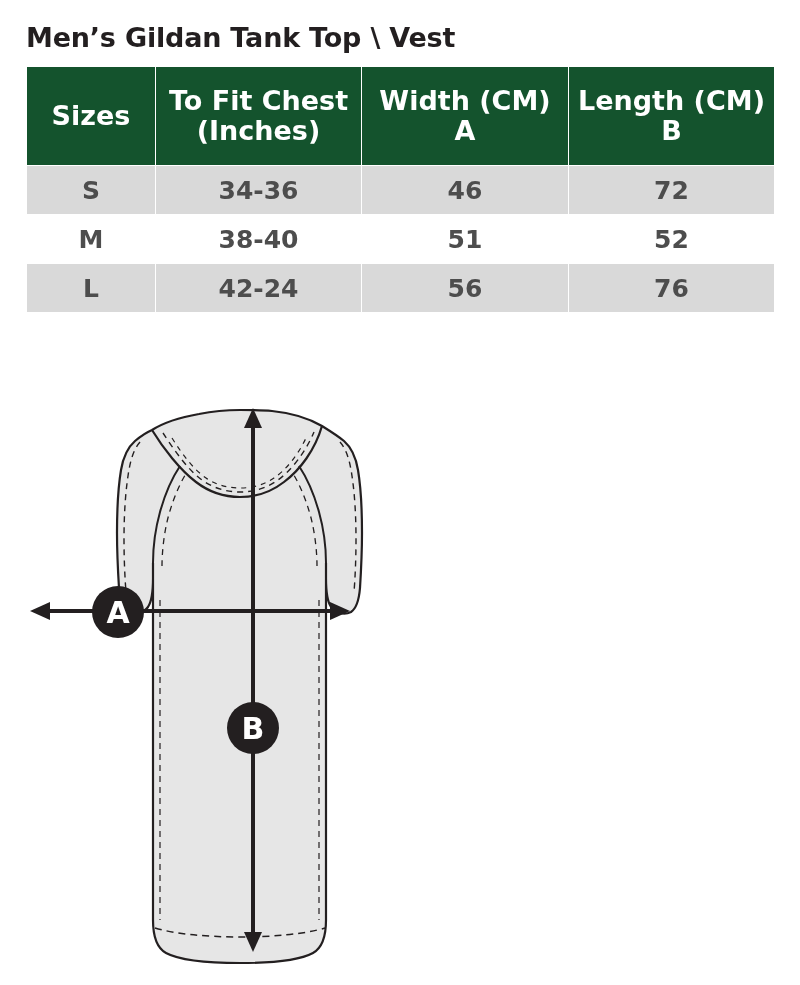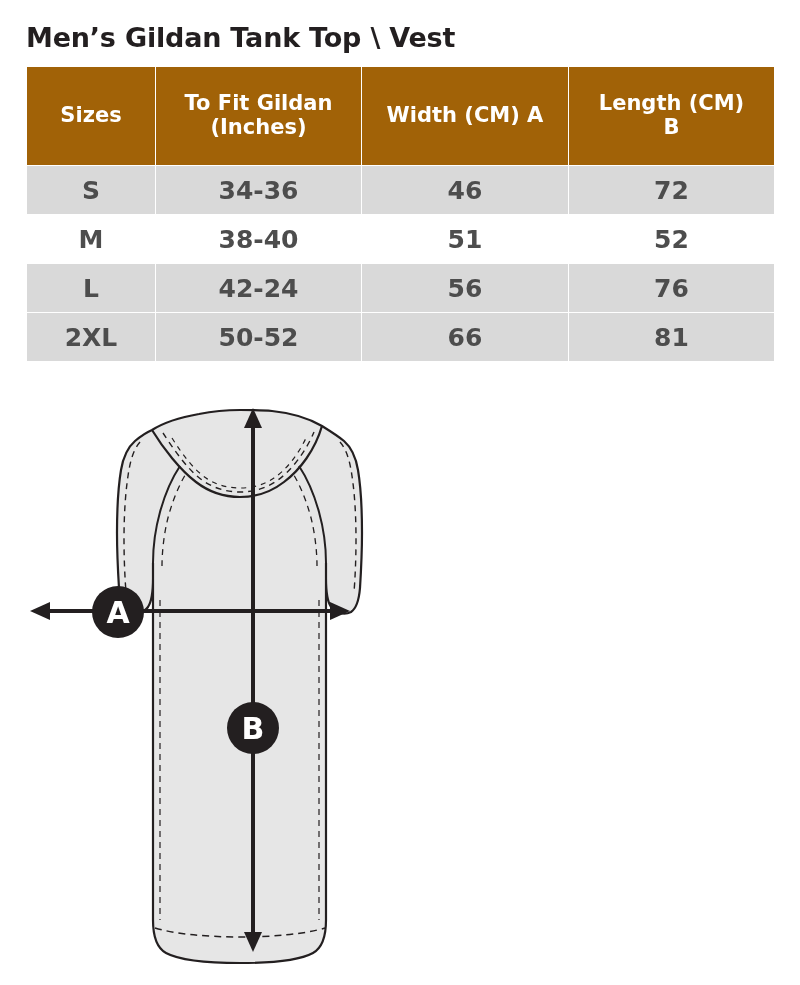--- a/index.html
+++ b/index.html
@@ -32,23 +32,23 @@
   }
   table.size-table {
     position: absolute;
     left: 26px;
     top: 66px;
     width: 748px;
     border-collapse: collapse;
     table-layout: fixed;
   }
   table.size-table th {
-    background: #a16207;
+    background: #14532d;
     color: #ffffff;
-    font-size: 21px;
+    font-size: 27px;
     font-weight: 700;
     padding: 7px 4px;
     height: 84px;
     border: 1px solid #ffffff;
     line-height: 1.12;
     vertical-align: middle;
   }
   table.size-table td {
     text-align: center;
     font-size: 25px;
@@ -100,21 +100,21 @@
         <col class="c2">
         <col class="c3">
         <col class="c4">
     </colgroup>
     <thead>
       <tr>
         <th>
           <span>Sizes</span>
         </th>
         <th>
-          <span>To Fit Gildan</span><br>
+          <span>To Fit Chest</span><br>
           <span>(Inches)</span>
         </th>
         <th>
           <span>Width (CM) A</span>
         </th>
         <th>
           <span>Length  (CM)</span><br>
           <span>B</span>
         </th>
       </tr>
@@ -130,26 +130,20 @@
         <td>M</td>
         <td>38-40</td>
         <td>51</td>
         <td>52</td>
       </tr>
       <tr class="row-alt">
         <td>L</td>
         <td>42-24</td>
         <td>56</td>
         <td>76</td>
-      </tr>
-      <tr class="row-alt">
-        <td>2XL</td>
-        <td>50-52</td>
-        <td>66</td>
-        <td>81</td>
       </tr>
     </tbody>
   </table>
 
   <div class="diagram">
     <svg width="800" height="585" viewBox="0 0 800 585" xmlns="http://www.w3.org/2000/svg">
 
       <g>
         <path d="M152,30
                  C163,23 182,17 199,14

